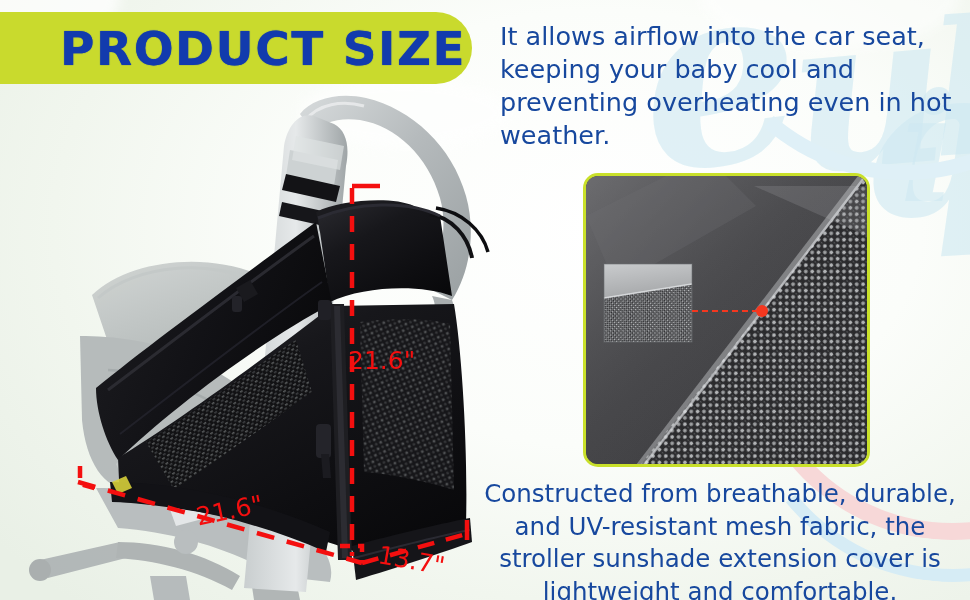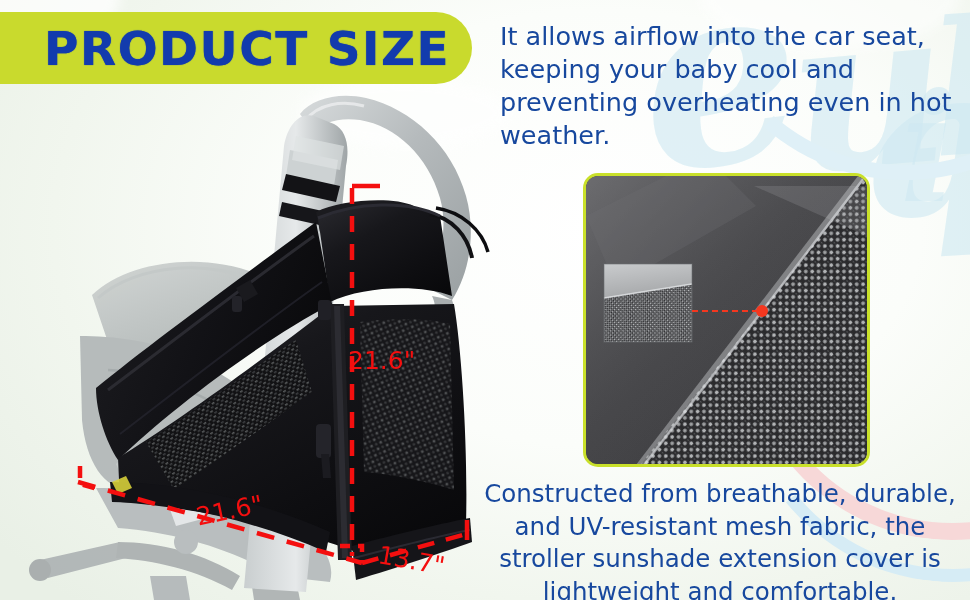--- a/index.html
+++ b/index.html
@@ -43,21 +43,21 @@
     filter:blur(6px);
   }
 
   
   .badge {
     position:absolute;
     left:0; top:12px;
     width:472px; height:72px;
     background:#c9da2d;
     border-radius:0 40px 40px 0;
-    display:flex; align-items:center;
+    display:flex; align-items:center;padding-left:16px;
   }
   .badge-text {
     margin-left:44px;
     font-family:"DejaVu Sans", sans-serif;
     font-weight:700;
     font-size:47px;
     line-height:1;
     letter-spacing:1.5px;
     color:#123bad;
     text-shadow:0 0 1px #123bad;

